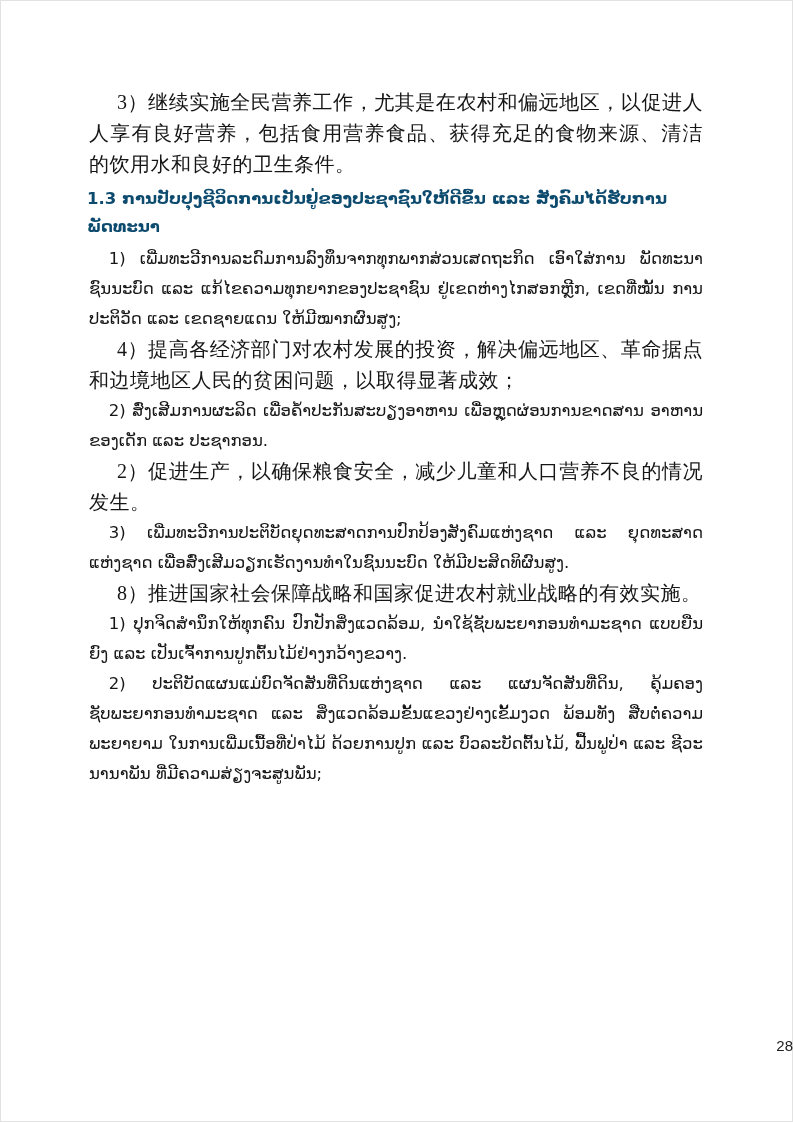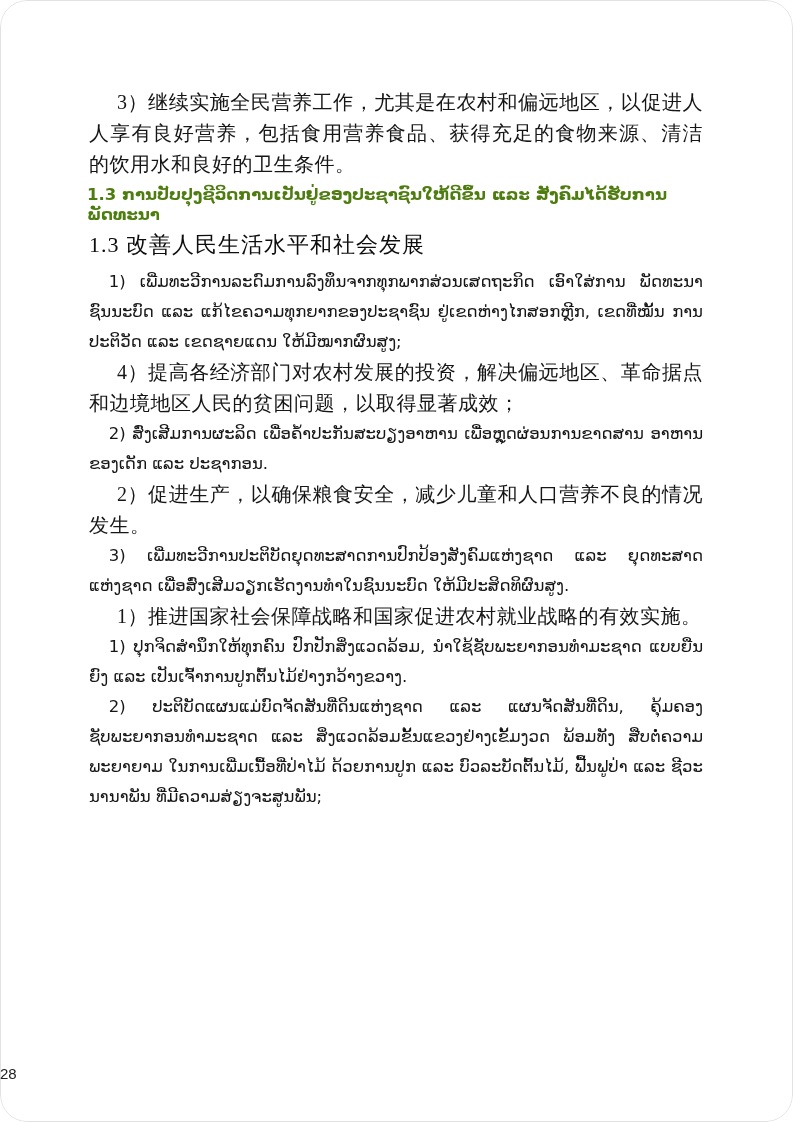--- a/index.html
+++ b/index.html
@@ -1,15 +1,15 @@
 <!DOCTYPE html>
 <html><head>
 <meta charset="utf-8">
 <style>
-  * { margin: 0; padding: 0; box-sizing: border-box; border-radius: 27px; }
+  * { margin: 0; padding: 0; box-sizing: border-box; }
   html, body { background: #ffffff; }
   body {
     width: 793px;
     height: 1122px;
     font-family: "Liberation Serif", "DejaVu Serif", serif;
     color: #1a1a1a;
     position: relative;
     overflow: hidden;
   }
   .page {
@@ -33,55 +33,54 @@
     font-size: 16.5px;
     line-height: 30px;
     text-align: justify;
     text-indent: 1.2em;
     color: #161616;
   }
   .heading-lo {
     font-family: "DejaVu Sans", "Liberation Sans", sans-serif;
     font-size: 16.5px;
     font-weight: 700;
-    line-height: 20px;
+    line-height: 28px;
     margin: 5px 0 3px 0;
     margin-left: -2px;
-    color: #4d7c0f;
+    color: #0c4a6e;
   }
   .heading-zh {
     font-family: "Liberation Serif", "DejaVu Serif", serif;
     font-size: 22px;
     font-weight: 400;
     line-height: 34px;
     margin: 2px 0 5px 0;
     letter-spacing: 1px;
     color: #0d0d0d;
   }
   .footer {
     position: absolute;
-    bottom: 40px;
+    bottom: 68px;
     left: 0;
     width: 100%;
-    text-align: left;
+    text-align: right;
     font-family: "Liberation Sans", "DejaVu Sans", sans-serif;
     font-size: 15px;
     color: #222222;
   }
 </style>
 </head>
 <body>
 
 <div class="page">
   <div class="para-zh">3）继续实施全民营养工作，尤其是在农村和偏远地区，以促进人人享有良好营养，包括食用营养食品、获得充足的食物来源、清洁的饮用水和良好的卫生条件。</div>
   <div class="heading-lo">1.3 ການປັບປຸງຊີວິດການເປັນຢູ່ຂອງປະຊາຊົນໃຫ້ດີຂຶ້ນ ແລະ ສັງຄົມໄດ້ຮັບການພັດທະນາ</div>
-  <div class="heading-zh">1.3 改善人民生活水平和社会发展</div>
   <div class="para-lo">1) ເພີ່ມທະວີການລະດົມການລົງທຶນຈາກທຸກພາກສ່ວນເສດຖະກິດ ເອົາໃສ່ການ ພັດທະນາຊົນນະບົດ ແລະ ແກ້ໄຂຄວາມທຸກຍາກຂອງປະຊາຊົນ ຢູ່ເຂດຫ່າງໄກສອກຫຼີກ, ເຂດທີ່ໝັ້ນ ການປະຕິວັດ ແລະ ເຂດຊາຍແດນ ໃຫ້ມີໝາກຜົນສູງ;</div>
   <div class="para-zh">4）提高各经济部门对农村发展的投资，解决偏远地区、革命据点和边境地区人民的贫困问题，以取得显著成效；</div>
   <div class="para-lo">2) ສົ່ງເສີມການຜະລິດ ເພື່ອຄໍ້າປະກັນສະບຽງອາຫານ ເພື່ອຫຼຸດຜ່ອນການຂາດສານ ອາຫານ ຂອງເດັກ ແລະ ປະຊາກອນ.</div>
   <div class="para-zh">2）促进生产，以确保粮食安全，减少儿童和人口营养不良的情况发生。</div>
   <div class="para-lo">3) ເພີ່ມທະວີການປະຕິບັດຍຸດທະສາດການປົກປ້ອງສັງຄົມແຫ່ງຊາດ ແລະ ຍຸດທະສາດ ແຫ່ງຊາດ ເພື່ອສົ່ງເສີມວຽກເຮັດງານທຳໃນຊົນນະບົດ ໃຫ້ມີປະສິດທິຜົນສູງ.</div>
-  <div class="para-zh">1）推进国家社会保障战略和国家促进农村就业战略的有效实施。</div>
+  <div class="para-zh">8）推进国家社会保障战略和国家促进农村就业战略的有效实施。</div>
   <div class="para-lo">1) ປຸກຈິດສຳນຶກໃຫ້ທຸກຄົນ ປົກປັກສິ່ງແວດລ້ອມ, ນຳໃຊ້ຊັບພະຍາກອນທຳມະຊາດ ແບບຍືນຍົງ ແລະ ເປັນເຈົ້າການປູກຕົ້ນໄມ້ຢ່າງກວ້າງຂວາງ.</div>
   <div class="para-lo">2) ປະຕິບັດແຜນແມ່ບົດຈັດສັນທີ່ດິນແຫ່ງຊາດ ແລະ ແຜນຈັດສັນທີ່ດິນ, ຄຸ້ມຄອງ ຊັບພະຍາກອນທຳມະຊາດ ແລະ ສິ່ງແວດລ້ອມຂັ້ນແຂວງຢ່າງເຂັ້ມງວດ ພ້ອມທັງ ສືບຕໍ່ຄວາມພະຍາຍາມ ໃນການເພີ່ມເນື້ອທີ່ປ່າໄມ້ ດ້ວຍການປູກ ແລະ ບົວລະບັດຕົ້ນໄມ້, ຟື້ນຟູປ່າ ແລະ ຊີວະນານາພັນ ທີ່ມີຄວາມສ່ຽງຈະສູນພັນ;</div>
 </div>
 
 <div class="footer">28</div>
 
 </body></html>

